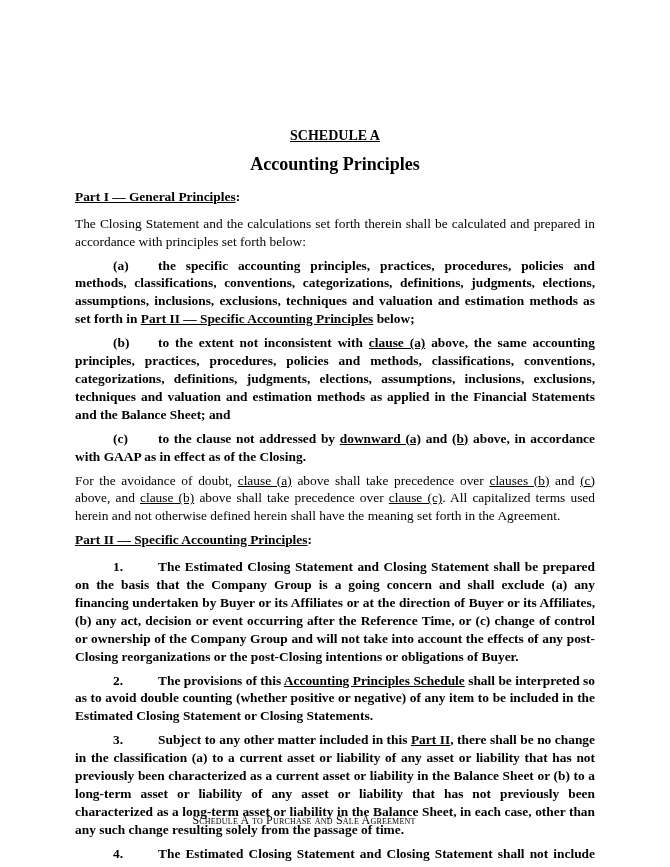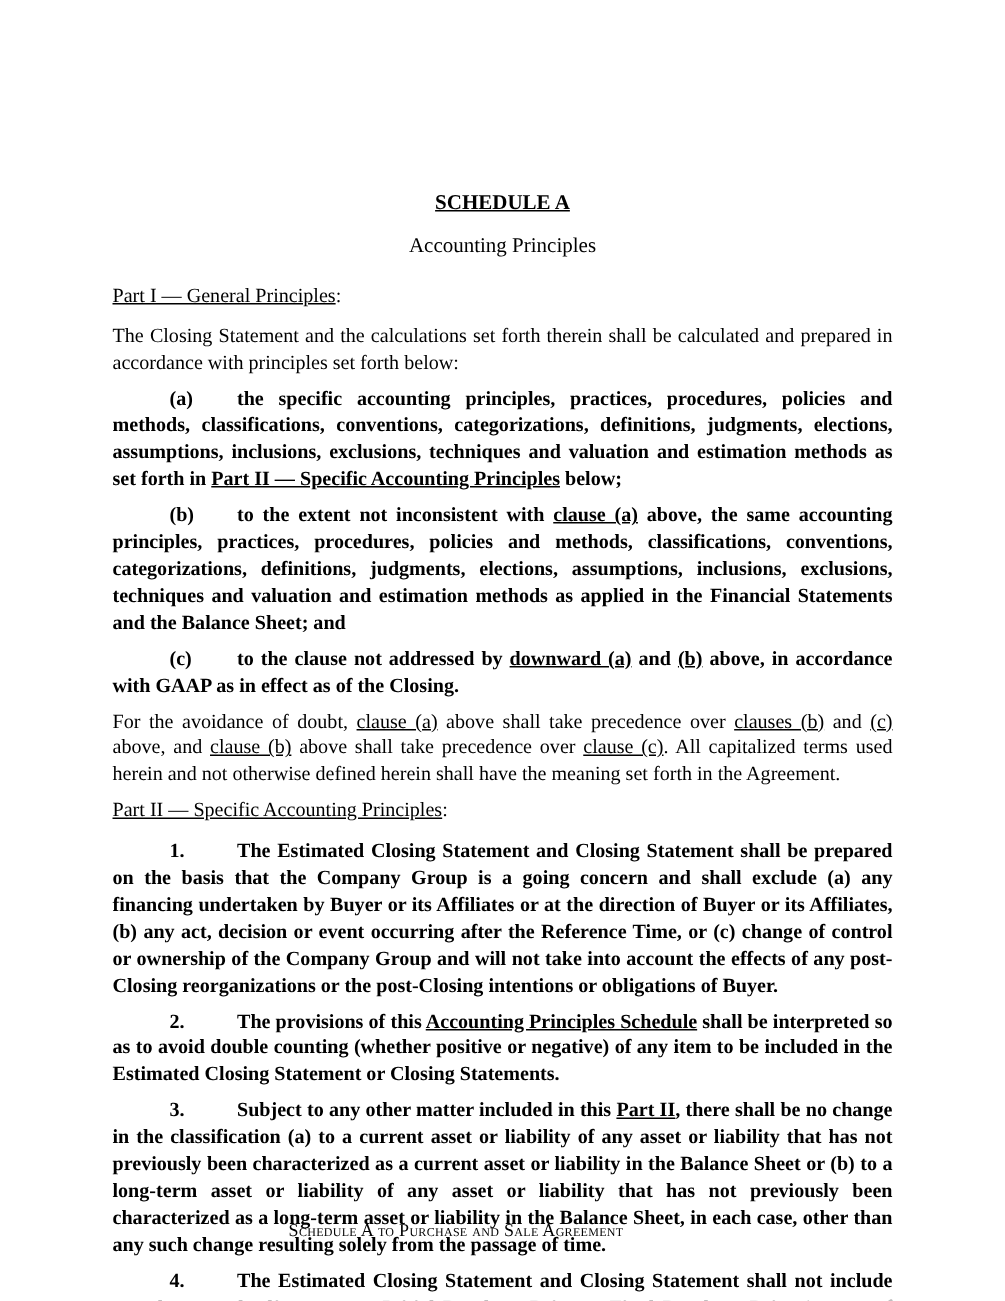--- a/index.html
+++ b/index.html
@@ -22,27 +22,27 @@
     margin-top: 48px;
   }
   .doc-title {
     font-weight: bold;
     font-size: 14px;
     text-align: center;
     text-decoration: underline;
     margin: 0 0 11px 0;
   }
   .doc-subtitle {
-    font-weight: normal;
-    font-size: 14px;
+    font-weight: bold;
+    font-size: 18px;
     text-align: center;
     margin: 0 0 14px 0;
   }
   p.heading {
-    font-weight: normal;
+    font-weight: bold;
     margin: 0 0 9px 0;
   }
   p.heading .u-head { text-decoration: underline; }
   p.body {
     margin: 0 0 6px 0;
     text-align: justify;
   }
   p.body.labeled { text-indent: 38px; font-weight: bold; }
   p.body.last { margin-bottom: 0; }
   .plabel {

